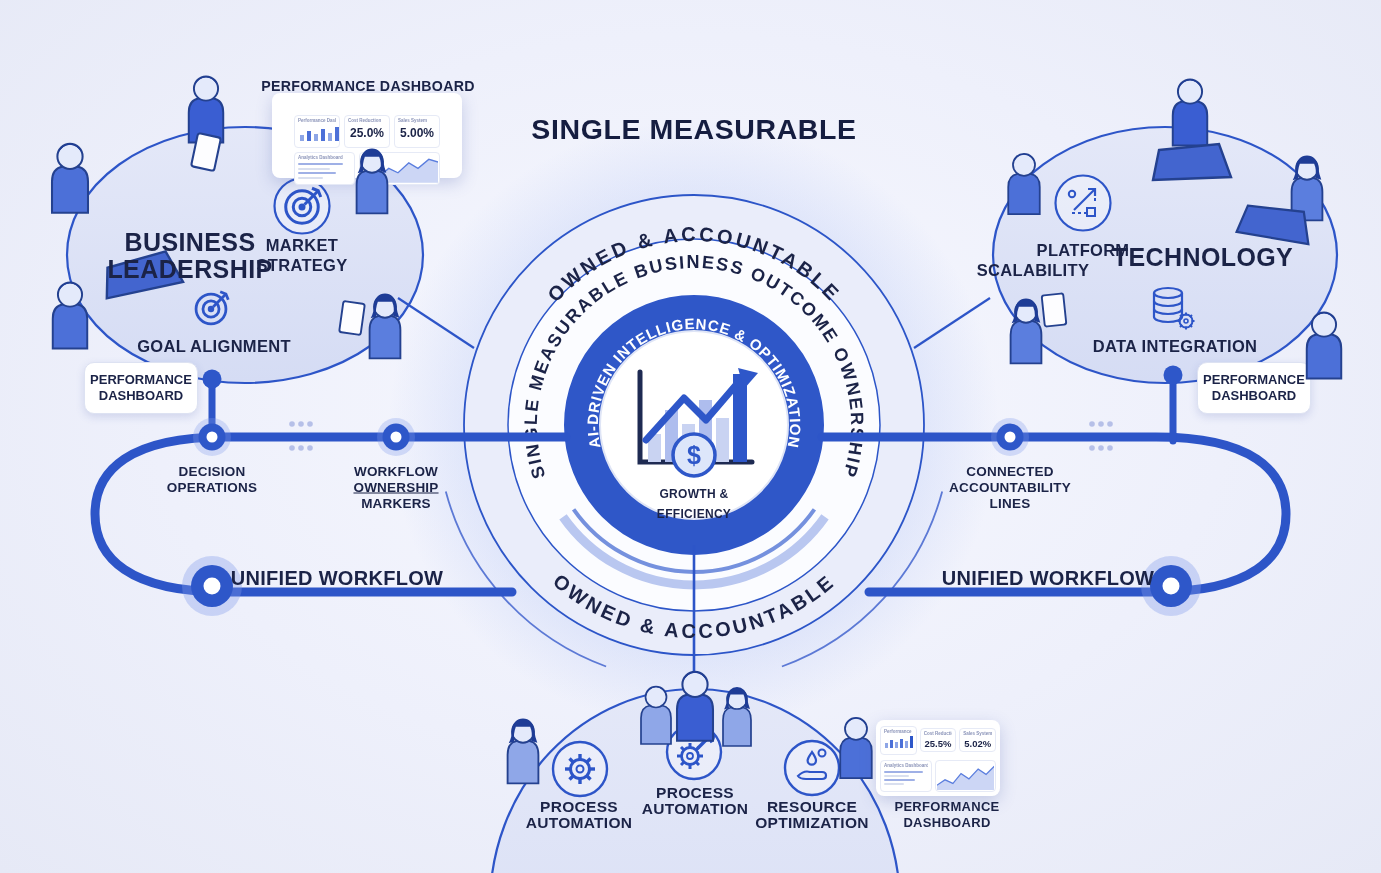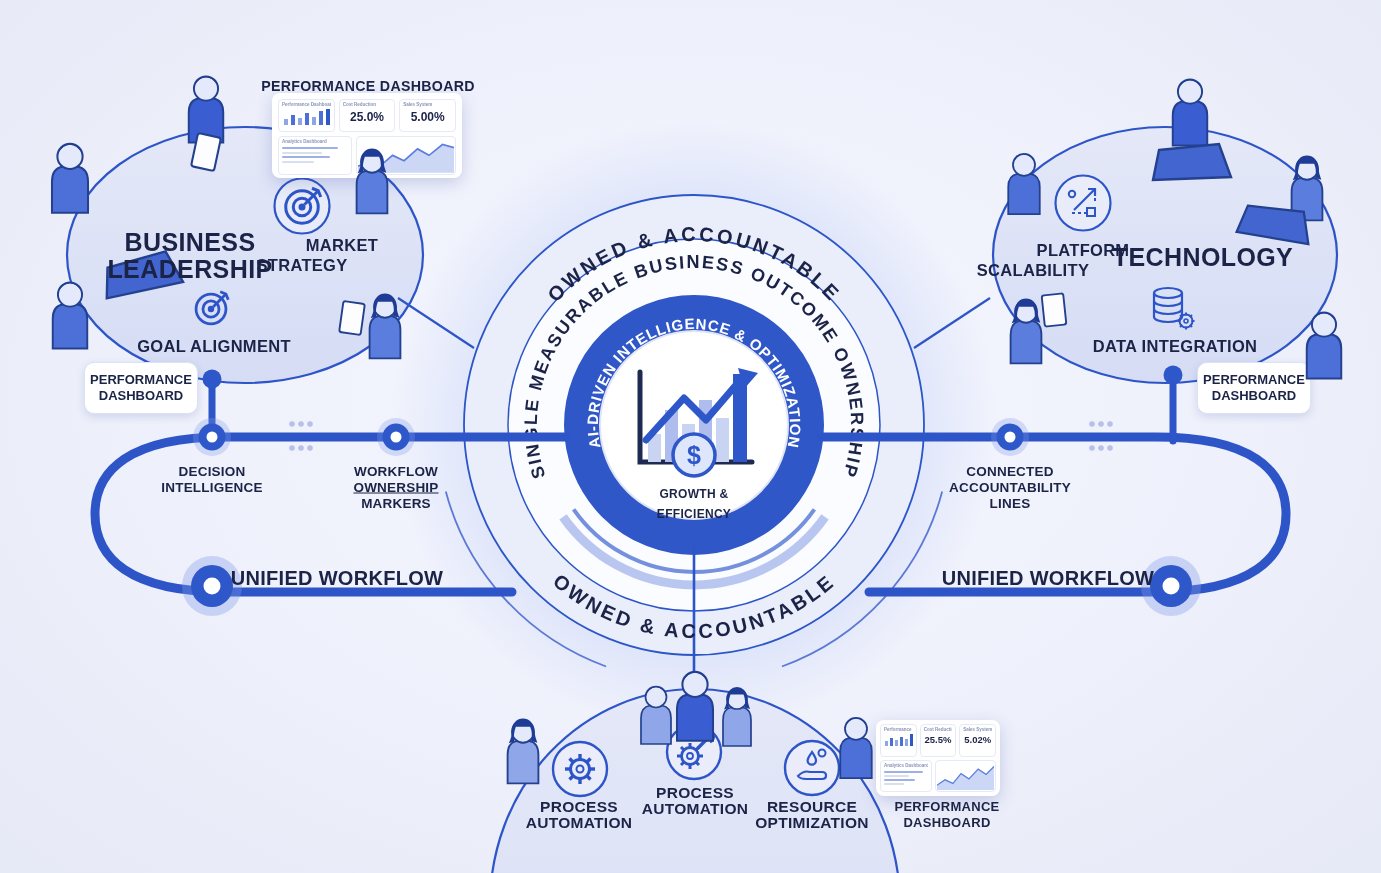--- a/index.html
+++ b/index.html
@@ -18,21 +18,21 @@
   .t16{font-size:16.5px;}
   .t15{font-size:15.5px;}
   .t14{font-size:14.2px;}
   .t13s{font-size:13.5px;letter-spacing:.2px;}
   .t13{font-size:13px;}
   .box{position:absolute;width:112px;height:50px;background:#fff;border-radius:10px;
     border:1px solid #dde2f2;box-shadow:0 3px 9px rgba(70,90,170,.18);display:flex;
     flex-direction:column;align-items:center;justify-content:center;font-weight:bold;
     font-size:13px;line-height:16px;color:#1b2347;z-index:2;text-align:center;}
   .mini{position:absolute;background:#fff;border-radius:8px;
-    box-shadow:0 5px 16px rgba(70,90,170,.25);z-index:2;padding:6px;display:flex;
+    box-shadow:0 5px 16px rgba(70,90,170,.25);z-index:2;padding:22px;display:flex;
     flex-direction:column;gap:4px;box-sizing:border-box;}
   .mini .row{display:flex;gap:4px;flex:1;}
   .w{border:1px solid #e6eaf6;border-radius:4px;padding:2px 3px;flex:1;overflow:hidden;background:#fff;}
   .wlab{font-size:4.5px;color:#8a93b8;font-weight:bold;white-space:nowrap;overflow:hidden;}
   .wval{font-size:12px;font-weight:bold;color:#1b2347;text-align:center;margin-top:3px;}
   .wval.sm{font-size:9.5px;margin-top:2px;}
   .lines{display:flex;flex-direction:column;gap:2.5px;margin-top:3px;}
   .ln{height:2px;border-radius:1px;background:#d9dfef;}
   .ln.b{background:#9fb0e6;}
 </style>
@@ -287,21 +287,21 @@
     <div class="w" style="flex:1.6;padding:1px;">
       <svg width="100%" height="100%" viewBox="0 0 100 32" preserveAspectRatio="none">
         <path d="M0,26 L12,22 L24,25 L36,16 L48,21 L62,10 L74,16 L88,6 L100,9 L100,32 L0,32 Z" fill="rgba(122,146,229,.38)"></path>
         <path d="M0,26 L12,22 L24,25 L36,16 L48,21 L62,10 L74,16 L88,6 L100,9" fill="none" stroke="#5b7ede" stroke-width="1.6"></path>
       </svg>
     </div>
   </div>
 </div>
 
 <div class="mini" style="left:876px;top:720px;width:124px;height:76px;padding:4px;gap:3px;">
-  <div class="row" style="gap:3px;">
+  <div class="row" style="gap:3px;align-items:center;">
     <div class="w">
       <div class="wlab">Performance Dashboard</div>
       <svg width="32" height="13" viewBox="0 0 32 13">
         <rect x="1" y="8" width="3" height="5" fill="#8ea6e6"></rect>
             <rect x="6" y="5" width="3" height="8" fill="#4c70d8"></rect>
         <rect x="11" y="7" width="3" height="6" fill="#8ea6e6"></rect>
             <rect x="16" y="4" width="3" height="9" fill="#4c70d8"></rect>
         <rect x="21" y="6" width="3" height="7" fill="#8ea6e6"></rect>
             <rect x="26" y="1" width="3" height="12" fill="#2e57c9"></rect>
       </svg>
@@ -368,41 +368,42 @@
   </g>
 
   <g>
     <use href="#g-man" transform="translate(656,700) scale(1.0)" style="color:#8fa7e8"></use>
     <use href="#g-woman" transform="translate(737,702) scale(1.0)" style="color:#8fa7e8"></use>
     <use href="#g-man" transform="translate(695,688) scale(1.2)" style="color:#3a5ed2"></use>
     <use href="#g-woman" transform="translate(523,735) scale(1.1)" style="color:#8fa7e8"></use>
   </g>
 </svg>
 
+<div class="lbl t28" style="left:694px;top:129px;">SINGLE MEASURABLE</div>
 
 <div class="lbl t25" style="left:190px;top:242px;">BUSINESS</div>
 <div class="lbl t25" style="left:190px;top:269px;">LEADERSHIP</div>
-<div class="lbl t16" style="left:302px;top:245px;margin-left:40px;">MARKET</div>
+<div class="lbl t16" style="left:302px;top:245px;">MARKET</div>
 <div class="lbl t16" style="left:302px;top:265px;">STRATEGY</div>
 <div class="lbl t16" style="left:214px;top:346px;">GOAL ALIGNMENT</div>
 
 <div class="lbl t25" style="left:1203px;top:257px;">TECHNOLOGY</div>
 <div class="lbl t16" style="left:1083px;top:250px;">PLATFORM</div>
 <div class="lbl t16" style="left:1033px;top:270px;text-align:right;">SCALABILITY</div>
 <div class="lbl t16" style="left:1175px;top:346px;">DATA INTEGRATION</div>
 
 <div class="lbl t15" style="left:579px;top:807px;">PROCESS</div>
 <div class="lbl t15" style="left:579px;top:823px;">AUTOMATION</div>
 <div class="lbl t15" style="left:695px;top:793px;">PROCESS</div>
 <div class="lbl t15" style="left:695px;top:809px;">AUTOMATION</div>
 <div class="lbl t15" style="left:812px;top:807px;">RESOURCE</div>
 <div class="lbl t15" style="left:812px;top:823px;">OPTIMIZATION</div>
 
 <div class="lbl t13s" style="left:212px;top:471px;">DECISION</div>
-<div class="lbl t13s" style="left:212px;top:487px;">INTELLIGENCE</div>
+<div class="lbl t13s" style="left:212px;top:487px;">OPERATIONS</div>
 <div class="lbl t13s" style="left:396px;top:471px;">WORKFLOW</div>
 <div class="lbl t13s" style="left:396px;top:487px;text-decoration:underline;">OWNERSHIP</div>
 <div class="lbl t13s" style="left:396px;top:503px;">MARKERS</div>
 <div class="lbl t13s" style="left:1010px;top:471px;">CONNECTED</div>
 <div class="lbl t13s" style="left:1010px;top:487px;">ACCOUNTABILITY</div>
 <div class="lbl t13s" style="left:1010px;top:503px;">LINES</div>
 <div class="lbl t20" style="left:337px;top:578px;">UNIFIED WORKFLOW</div>
 <div class="lbl t20" style="left:1048px;top:578px;">UNIFIED WORKFLOW</div>
 
 <div class="lbl t17" style="left:694px;top:494px;">GROWTH &amp;</div>

